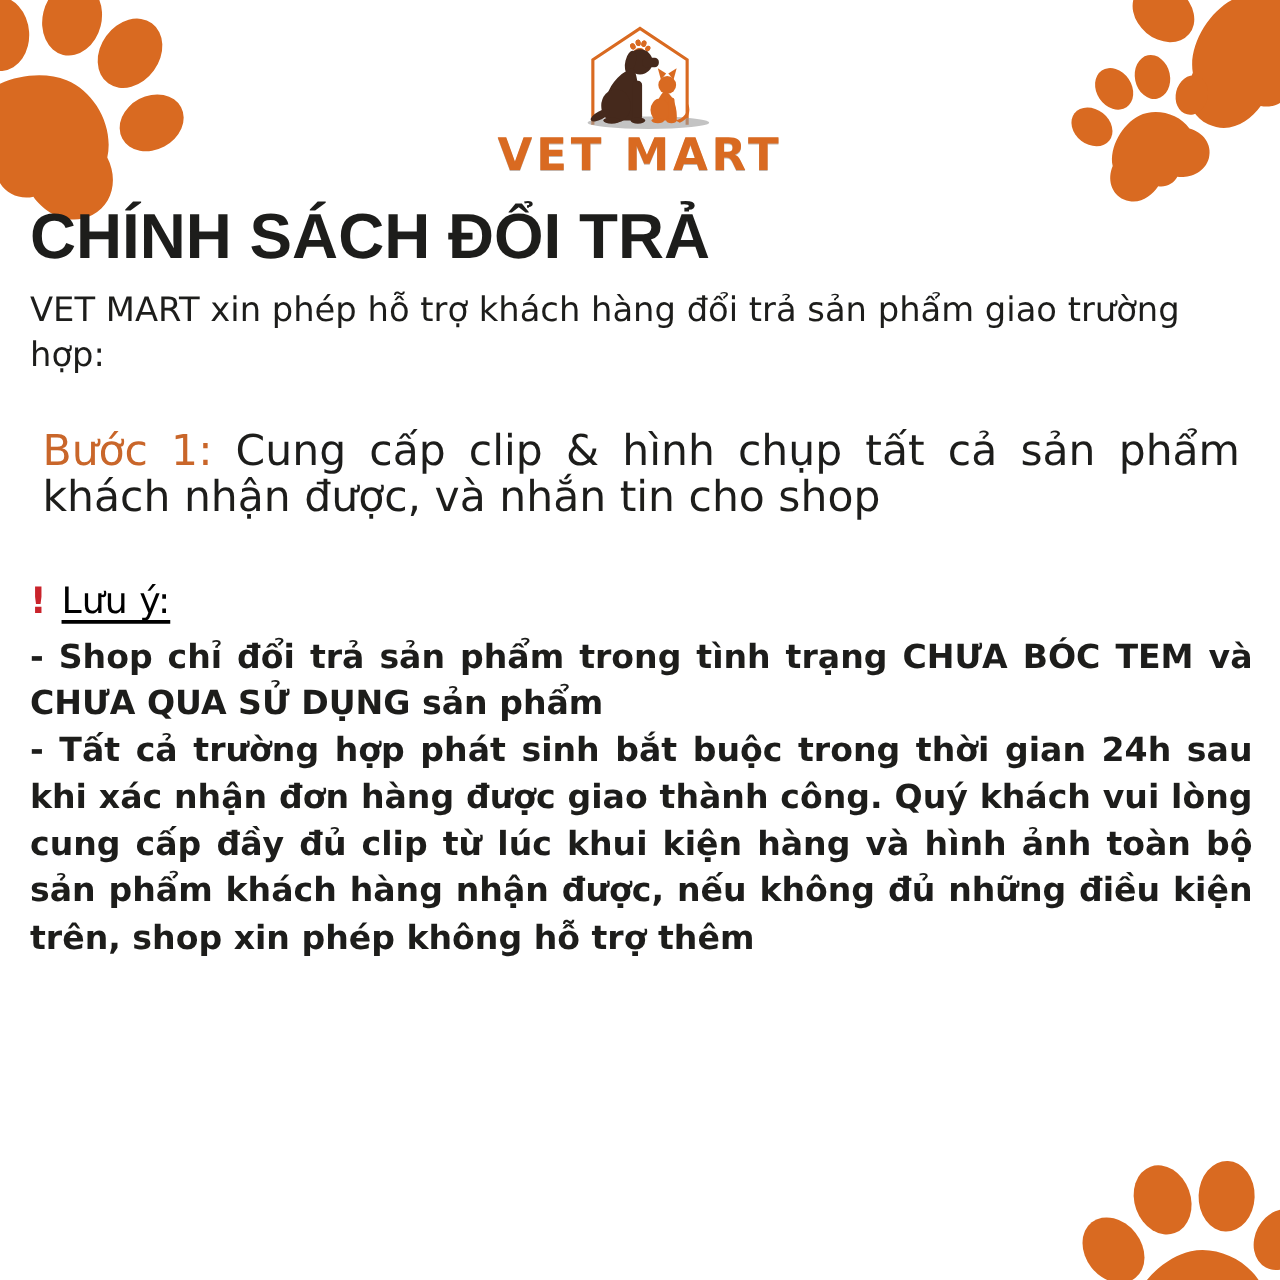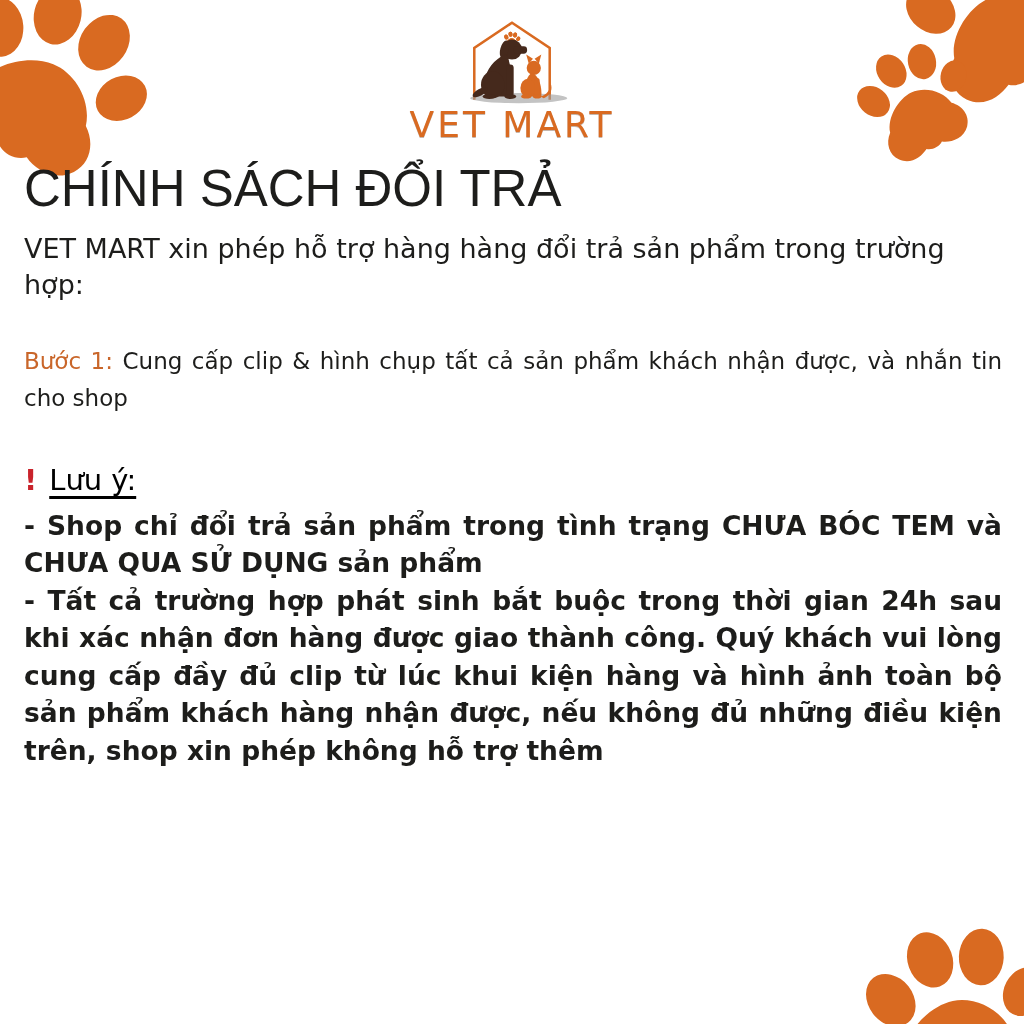--- a/index.html
+++ b/index.html
@@ -11,32 +11,32 @@
   
   .paw-deco{position:absolute;color:#D96A21;pointer-events:none;}
   .paw-tl{left:-58px;top:-22px;width:205px;height:205px;transform:rotate(22deg);}
   .paw-tr-big{right:-62px;top:-78px;width:185px;height:185px;transform:rotate(-24deg);}
   .paw-tr-small{right:48px;top:42px;width:122px;height:122px;transform:rotate(-26deg);}
   .paw-br{right:-28px;bottom:-92px;width:195px;height:195px;transform:rotate(-12deg);}
   
   .logo{position:absolute;top:16px;left:0;right:0;text-align:center;}
   .logo svg.mark{width:190px;height:88px;display:block;margin:0 auto;}
   .brand{
-    font-family:"DejaVu Sans",sans-serif;font-weight:normal;font-size:36px;
+    font-family:"DejaVu Sans",sans-serif;font-weight:bold;font-size:36px;
     color:#D96A21;letter-spacing:3px;line-height:1;margin-top:3px;
     text-shadow:0 1px 0 rgba(90,45,20,.35);
   }
   
   .content{position:absolute;left:24px;right:22px;top:160px;}
   h1.title{
-    margin:0 0 12px 0;font-family:"Liberation Sans",sans-serif;font-weight:normal;
+    margin:0 0 12px 0;font-family:"Liberation Sans",sans-serif;font-weight:bold;
     font-size:51px;line-height:1.15;letter-spacing:0;color:#1d1d1b;
   }
   .intro{font-size:27px;line-height:36px;margin:0 0 40px 0;}
-  .steps p{margin:0;text-align:justify;font-size:23px;line-height:37px;}
+  .steps p{margin:10px;text-align:justify;font-size:34px;line-height:37px;}
   .step-label{color:#C9662A;}
   .fee-note{margin:0;font-size:26.5px;line-height:37px;}
   .notice{margin-top:46px;}
   .notice-head{font-size:29px;line-height:34px;margin-bottom:10px;}
   .notice-mark{color:#C9232B;font-weight:bold;margin-right:12px;}
   .notice-title{
     color:#000000;
     text-decoration:underline;text-decoration-thickness:3px;text-underline-offset:6px;
   }
   .notice p{margin:0;text-align:justify;font-size:26.5px;line-height:37.5px;font-weight:bold;}
@@ -111,21 +111,21 @@
       <ellipse cx="130" cy="96" rx="5" ry="2.5"></ellipse>
       <ellipse cx="117" cy="96" rx="6" ry="2.5"></ellipse>
       <path d="M134,96 C142,94 146,88 146,80 C149,88 146,95 138,98 Z"></path>
     </g>
   </svg>
   <div class="brand">VET MART</div>
 </div>
 
 <div class="content">
   <h1 class="title">CHÍNH SÁCH ĐỔI TRẢ</h1>
-  <p class="intro">VET MART xin phép hỗ trợ hàng hàng đổi trả sản phẩm trong trường hợp:</p>
+  <p class="intro">VET MART xin phép hỗ trợ khách hàng đổi trả sản phẩm giao trường hợp:</p>
 
   <div class="steps">
     <p><span class="step-label">Bước 1:</span><span> Cung cấp clip &amp; hình chụp tất cả sản phẩm khách nhận được, và nhắn tin cho shop</span></p>
   </div>
 
   <div class="notice">
     <div class="notice-head">
       <span class="notice-mark">!</span><span class="notice-title">Lưu ý:</span>
     </div>
     <p>- Shop chỉ đổi trả sản phẩm trong tình trạng CHƯA BÓC TEM và CHƯA QUA SỬ DỤNG sản phẩm</p>

